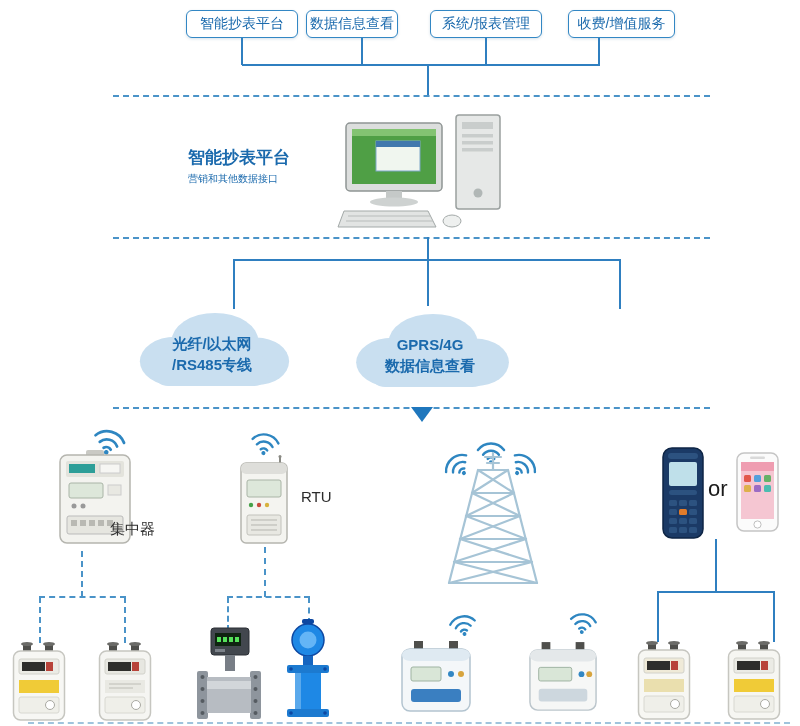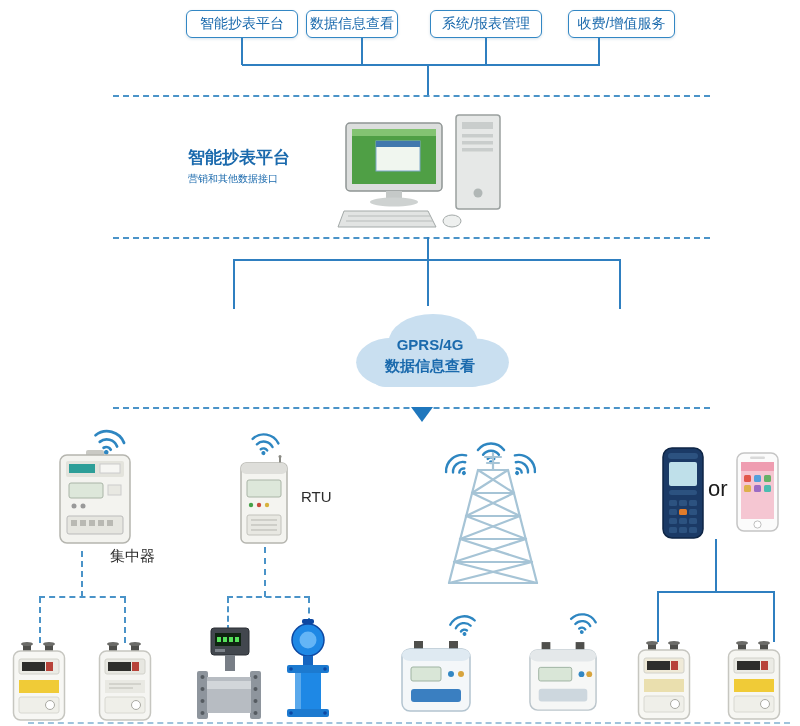--- a/index.html
+++ b/index.html
@@ -89,20 +89,34 @@
   </div>
 
   <div class="dline-h" style="left:113px;top:237px;width:597px"></div>
 
   <div class="sline-v" style="left:427px;top:237px;height:23px"></div>
   <div class="sline-h" style="left:234px;top:259px;width:387px"></div>
   <div class="sline-v" style="left:233px;top:259px;height:50px"></div>
   <div class="sline-v" style="left:427px;top:259px;height:47px"></div>
   <div class="sline-v" style="left:619px;top:259px;height:50px"></div>
 
+  <div class="cloud" style="left:128px;top:302px;width:168px;height:94px">
+    <svg class="cloud-shape" viewBox="0 0 170 95" preserveAspectRatio="none">
+      <g fill="#c9dff0">
+        <ellipse cx="48" cy="60" rx="36" ry="25"></ellipse>
+        <ellipse cx="88" cy="40" rx="44" ry="29"></ellipse>
+        <ellipse cx="130" cy="60" rx="33" ry="24"></ellipse>
+        <rect x="25" y="52" width="118" height="33" rx="16"></rect>
+      </g>
+    </svg>
+    <div class="cloud-text">
+      <span>光纤/以太网</span>
+      <span>/RS485专线</span>
+    </div>
+  </div>
 
   <div class="cloud" style="left:344px;top:303px;width:172px;height:94px">
     <svg class="cloud-shape" viewBox="0 0 170 95" preserveAspectRatio="none">
       <g fill="#c9dff0">
         <ellipse cx="48" cy="60" rx="36" ry="25"></ellipse>
         <ellipse cx="88" cy="40" rx="44" ry="29"></ellipse>
         <ellipse cx="130" cy="60" rx="33" ry="24"></ellipse>
         <rect x="25" y="52" width="118" height="33" rx="16"></rect>
       </g>
     </svg>
@@ -138,21 +152,21 @@
       <circle cx="18" cy="56" r="2.5" fill="#999999"></circle>
       <circle cx="27" cy="56" r="2.5" fill="#999999"></circle>
       <rect x="11" y="66" width="56" height="18" rx="2" fill="#e6e6e0" stroke="#bbbbbb"></rect>
       <rect x="15" y="70" width="6" height="6" fill="#b9b9b3"></rect>
       <rect x="24" y="70" width="6" height="6" fill="#b9b9b3"></rect>
       <rect x="33" y="70" width="6" height="6" fill="#b9b9b3"></rect>
       <rect x="42" y="70" width="6" height="6" fill="#b9b9b3"></rect>
       <rect x="51" y="70" width="6" height="6" fill="#b9b9b3"></rect>
     </svg>
   </div>
-  <div class="label-dark" style="left:110px;top:547px">集中器</div>
+  <div class="label-dark" style="left:110px;top:520px">集中器</div>
 
   <div class="wifi" style="left:248px;top:428px;transform:rotate(10deg)">
     <svg viewBox="0 0 36 30" width="34" height="28">
       <g stroke="#2e86c1" stroke-width="2.6" fill="none" stroke-linecap="round">
         <path d="M4 14 A 17.5 17.5 0 0 1 32 14"></path>
         <path d="M9.5 19 A 10.5 10.5 0 0 1 26.5 19"></path>
         <path d="M14.5 23.5 A 5 5 0 0 1 21.5 23.5"></path>
       </g>
       <circle cx="18" cy="27" r="2.2" fill="#2e86c1"></circle>
     </svg>

